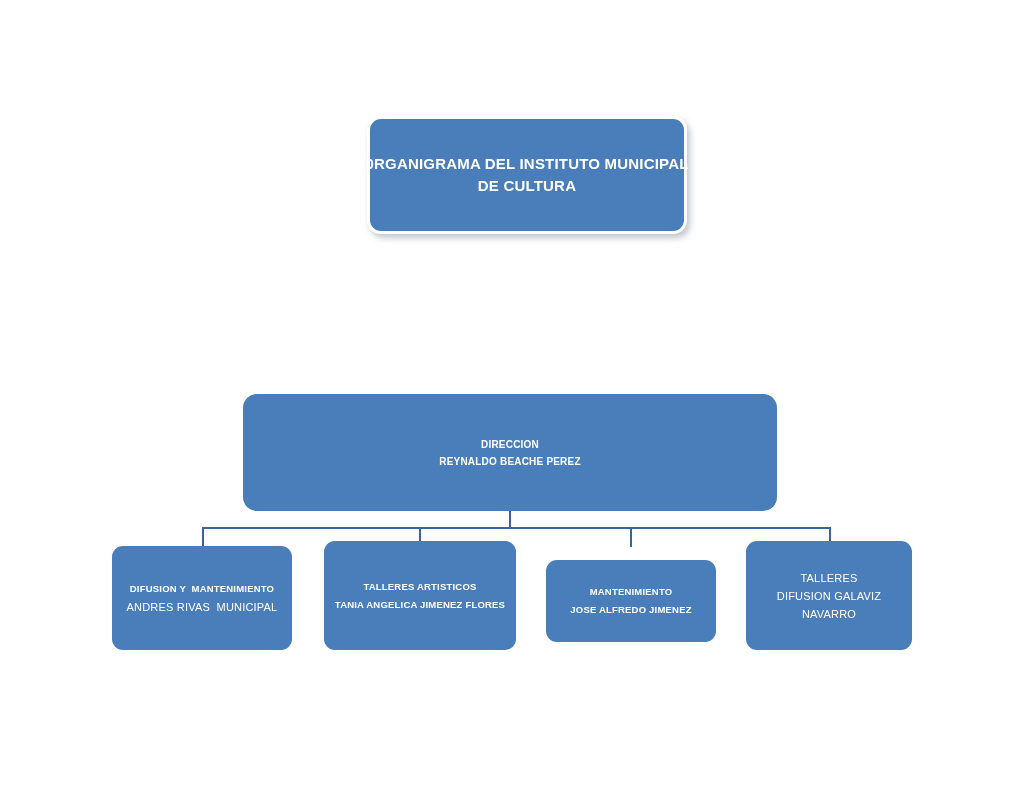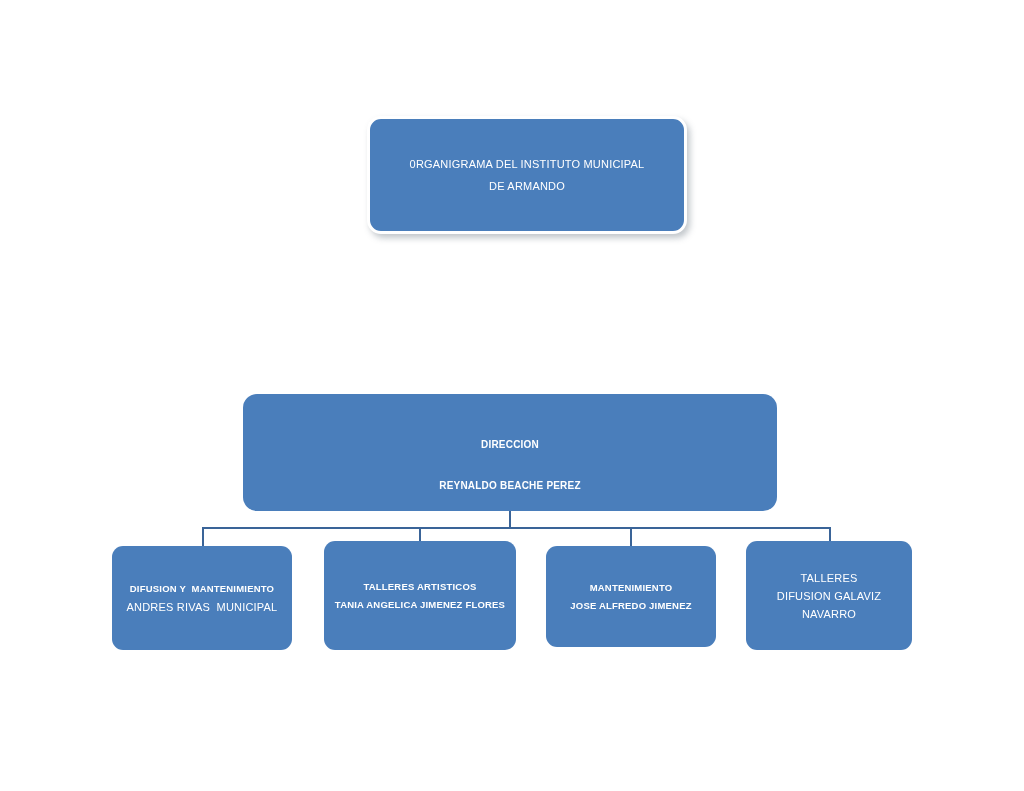--- a/index.html
+++ b/index.html
@@ -43,57 +43,56 @@
     left: 367px;
     top: 116px;
     width: 320px;
     height: 118px;
     border-radius: 14px;
     border: 3px solid #ffffff;
     box-shadow: 3px 4px 6px rgba(120,130,140,0.45);
     padding: 0 14px;
   }
   .node--title .line {
-    font-size: 11px;
-    font-weight: normal;
+    font-size: 15px;
+    font-weight: bold;
     line-height: 22px;
     white-space: pre;
   }
 
   
   .node--direction {
     left: 243px;
     top: 394px;
     width: 534px;
     height: 117px;
     border-radius: 14px;
   }
   .node--direction .line {
     font-size: 10px;
     font-weight: bold;
     line-height: 17px;
     white-space: pre;
-    margin-top: 24px;
   }
 
   
   .node--child {
     border-radius: 11px;
     padding: 0 8px;
   }
   .node--child .line {
     line-height: 18px;
     white-space: pre;
   }
   .node--child .line.bold   { font-weight: bold;  font-size: 9.5px; }
   .node--child .line.normal { font-weight: normal; font-size: 11px; }
 
   #child-0 { left: 112px; top: 546px; width: 180px; height: 104px; }
   #child-1 { left: 324px; top: 541px; width: 192px; height: 109px; }
-  #child-2 { left: 546px; top: 546px; width: 170px; height: 101px; }
+  #child-2 { left: 546px; top: 560px; width: 170px; height: 82px; }
   #child-3 { left: 746px; top: 541px; width: 166px; height: 109px; }
 
   
   .conn {
     position: absolute;
     background: #3a6498;
   }
   .conn--v { width: 2px; }
   .conn--h { height: 2px; }
 
@@ -111,21 +110,21 @@
 
   <div class="conn conn--v" id="trunk"></div>
   <div class="conn conn--h" id="bus"></div>
   <div class="conn conn--v" id="drop-0"></div>
   <div class="conn conn--v" id="drop-1"></div>
   <div class="conn conn--v" id="drop-2"></div>
   <div class="conn conn--v" id="drop-3"></div>
 
   <div class="node node--title">
     <div class="line">0RGANIGRAMA DEL INSTITUTO MUNICIPAL</div>
-    <div class="line">DE ARMANDO</div>
+    <div class="line">DE CULTURA</div>
   </div>
 
   <div class="node node--direction">
     <div class="line">DIRECCION</div>
     <div class="line">REYNALDO BEACHE PEREZ</div>
   </div>
 
   <div class="node node--child" id="child-0">
     <div class="line bold">DIFUSION Y  MANTENIMIENTO</div>
     <div class="line normal">ANDRES RIVAS  MUNICIPAL</div>

